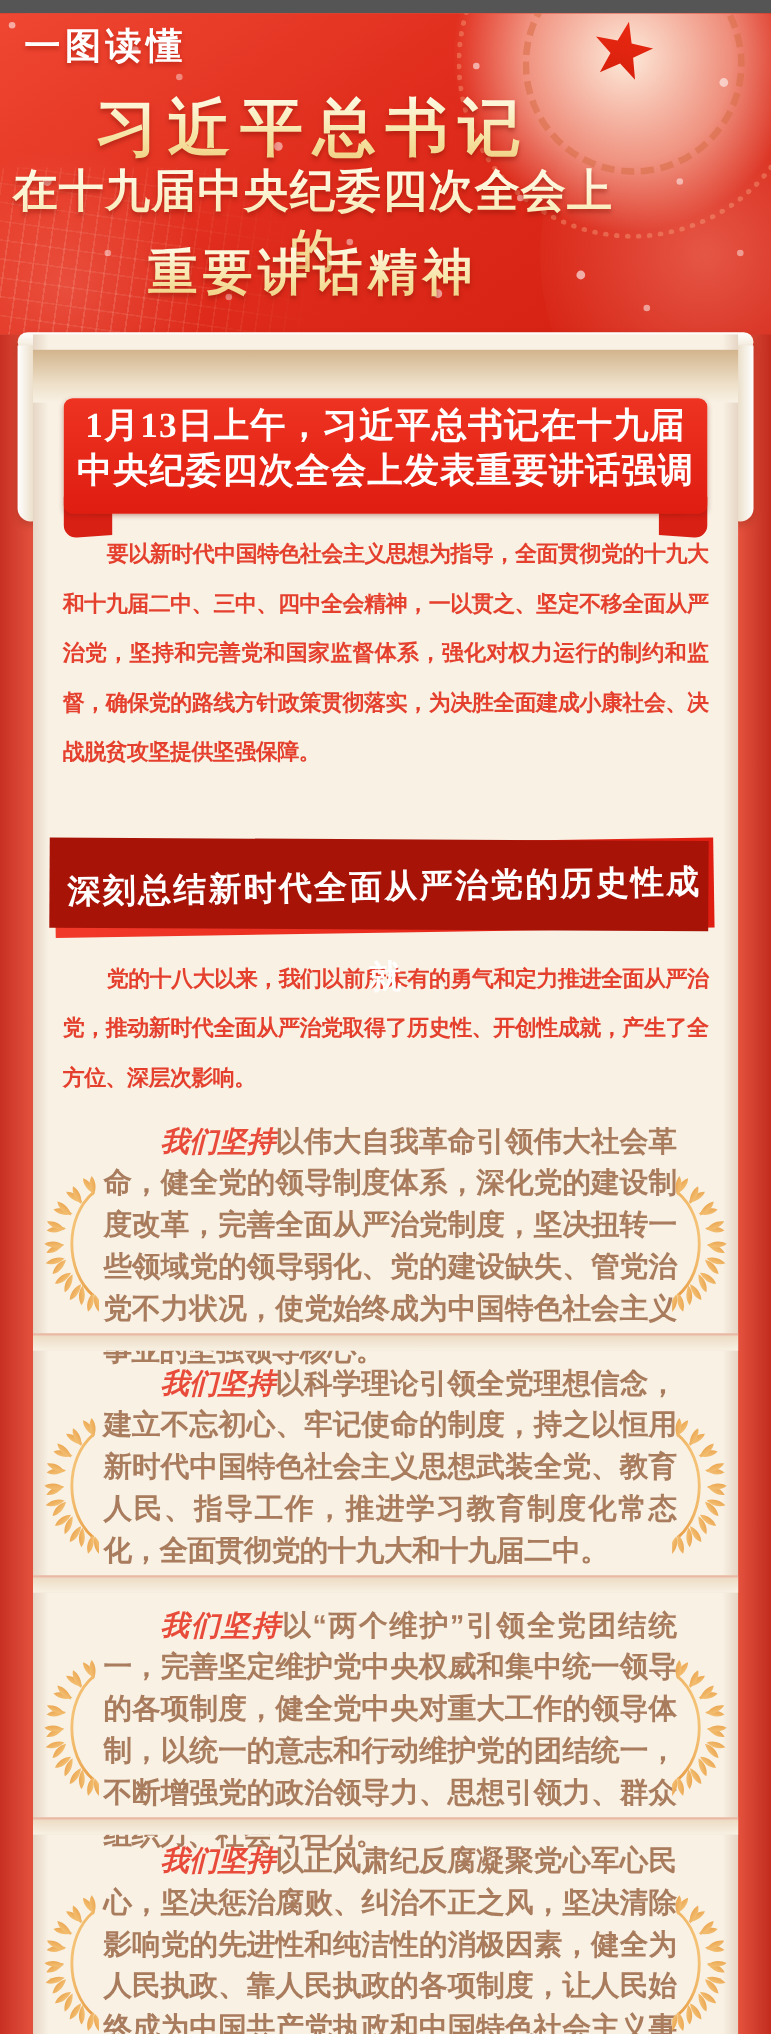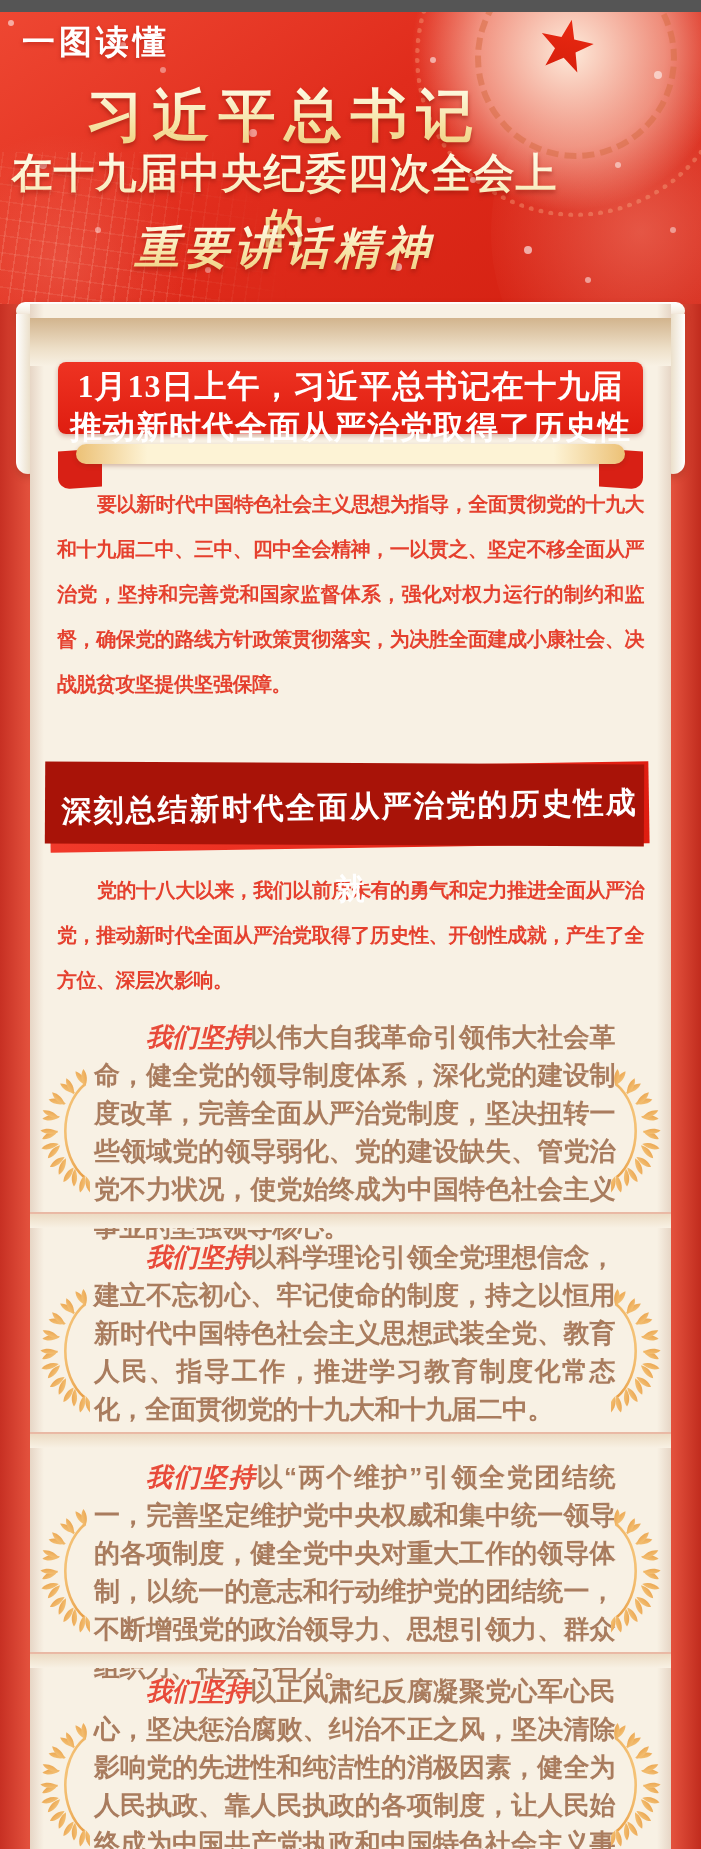--- a/index.html
+++ b/index.html
@@ -37,40 +37,40 @@
       422px 37px 0 rgba(255,255,255,.55),112px 22px 0 rgba(255,255,255,.45),577px 257px 0 rgba(255,255,255,.5);}
   .star{position:absolute;left:537px;top:6px;width:58px;height:58px;transform:rotate(12deg);}
   .badge{position:absolute;left:22px;top:8px;font-size:33px;font-weight:bold;color:#fff;
     letter-spacing:4px;text-shadow:0 2px 4px rgba(150,20,10,.45);}
   .title{position:absolute;left:0;width:569px;text-align:center;font-family:"Liberation Serif","DejaVu Serif",serif;
     font-weight:bold;background:linear-gradient(180deg,#fdf8e0 15%,#f6e3a4 60%,#eec978 100%);
     -webkit-background-clip:text;background-clip:text;color:transparent;
     filter:drop-shadow(0 3px 2px rgba(140,20,8,.5));}
   .title.l1{top:66px;font-size:57px;letter-spacing:9px;}
   .title.l2{top:134px;font-size:41px;letter-spacing:1px;}
-  .title.l3{top:206px;font-size:45px;letter-spacing:5px;font-style:italic;}
+  .title.l3{top:206px;font-size:45px;letter-spacing:5px;}
   
   .roller{position:absolute;left:16px;right:16px;top:290px;height:18px;border-radius:9px;
     background:linear-gradient(180deg,#ffffff,#efe3cf);box-shadow:0 3px 6px rgba(120,40,20,.35);}
   .curl{position:absolute;top:302px;width:24px;height:160px;box-shadow:0 4px 6px rgba(120,40,20,.25);}
   .curl.l{left:16px;background:linear-gradient(90deg,#ffffff,#e9dcc5 65%,#c8b294);border-radius:0 0 12px 12px;}
   .curl.r{right:16px;background:linear-gradient(270deg,#ffffff,#e9dcc5 65%,#c8b294);border-radius:0 0 12px 12px;}
   .paper{position:absolute;left:30px;top:292px;width:641px;height:1552px;background:#f8f1e4;}
   .paper::before{content:"";position:absolute;inset:0;pointer-events:none;
     background:linear-gradient(90deg,rgba(150,90,60,.18),rgba(150,90,60,0) 14px,rgba(150,90,60,0) calc(100% - 14px),rgba(150,90,60,.18));}
   .roller-shade{position:absolute;left:0;right:0;top:14px;height:48px;
     background:linear-gradient(180deg,#d2b48d,#eee0c9 65%,#f8f1e4);}
   
   .tail{position:absolute;top:146px;width:44px;height:38px;background:#d82015;z-index:1;}
   .tail.l{left:28px;border-radius:0 0 0 12px;transform:skewY(-4deg);}
   .tail.r{right:28px;border-radius:0 0 12px 0;transform:skewY(4deg);}
   .goldbar{position:absolute;left:46px;right:46px;top:140px;height:20px;border-radius:10px;z-index:2;
     background:linear-gradient(90deg,#ecc176,#fdf3d5 13%,#fdf3d5 87%,#ecc176);
     box-shadow:0 2px 4px rgba(120,40,20,.3);}
-  .announce{position:absolute;left:28px;right:28px;top:58px;height:72px;border-radius:8px;z-index:3;
+  .announce{position:absolute;left:28px;right:28px;top:58px;height:105px;border-radius:8px;z-index:3;
     background:linear-gradient(180deg,#ee3322,#df1d10);box-shadow:0 2px 5px rgba(130,20,10,.3);
     color:#fff;font-family:"Liberation Serif","DejaVu Serif",serif;font-weight:bold;
     font-size:32px;line-height:41px;text-align:center;padding-top:4px;box-sizing:border-box;letter-spacing:1px;}
   
   .redpara{position:absolute;left:27px;right:27px;color:#e5402e;
     font-family:"Liberation Serif","DejaVu Serif",serif;font-weight:bold;
     font-size:20px;line-height:45px;letter-spacing:-0.5px;text-align:justify;text-indent:2em;margin:0;}
   .p1{top:178px;}
   .p2{top:564px;}
   
@@ -157,21 +157,21 @@
   <div class="curl r"></div>
 
   <div class="paper">
     <div class="roller-shade"></div>
 
     <div class="tail l"></div>
     <div class="tail r"></div>
     <div class="goldbar"></div>
     <div class="announce">
       <div>1月13日上午，习近平总书记在十九届</div>
-      <div>推动新时代全面从严治党取得了历史性</div>
+      <div>中央纪委四次全会上发表重要讲话强调</div>
     </div>
 
     <p class="redpara p1">要以新时代中国特色社会主义思想为指导，全面贯彻党的十九大和十九届二中、三中、四中全会精神，一以贯之、坚定不移全面从严治党，坚持和完善党和国家监督体系，强化对权力运行的制约和监督，确保党的路线方针政策贯彻落实，为决胜全面建成小康社会、决战脱贫攻坚提供坚强保障。</p>
 
     <div class="secbanner">深刻总结新时代全面从严治党的历史性成就</div>
 
     <p class="redpara p2">党的十八大以来，我们以前所未有的勇气和定力推进全面从严治党，推动新时代全面从严治党取得了历史性、开创性成就，产生了全方位、深层次影响。</p>
 
     <section class="ach s1">
       <svg class="wheat left" viewBox="-10 0 80 160">

